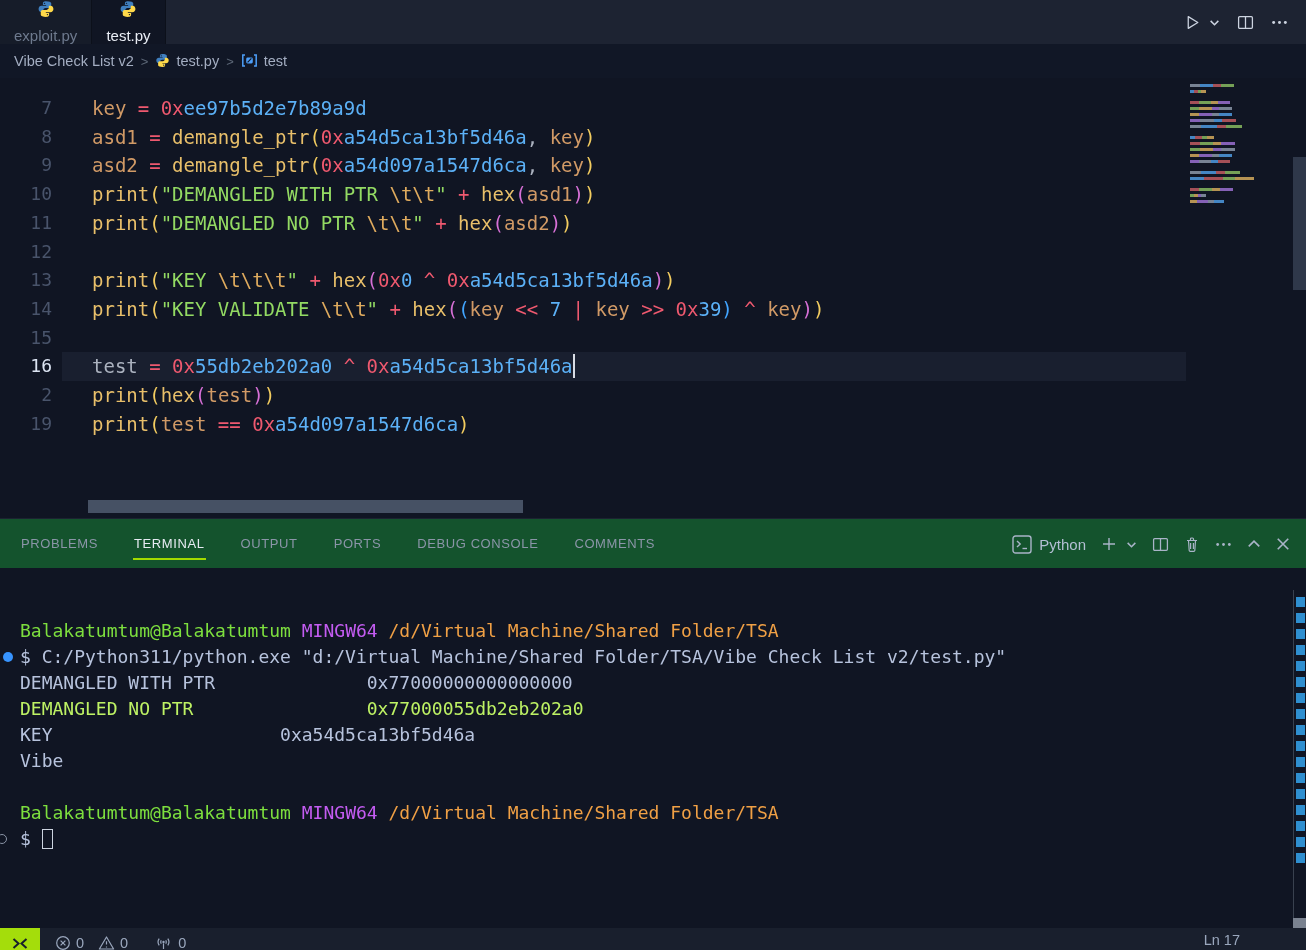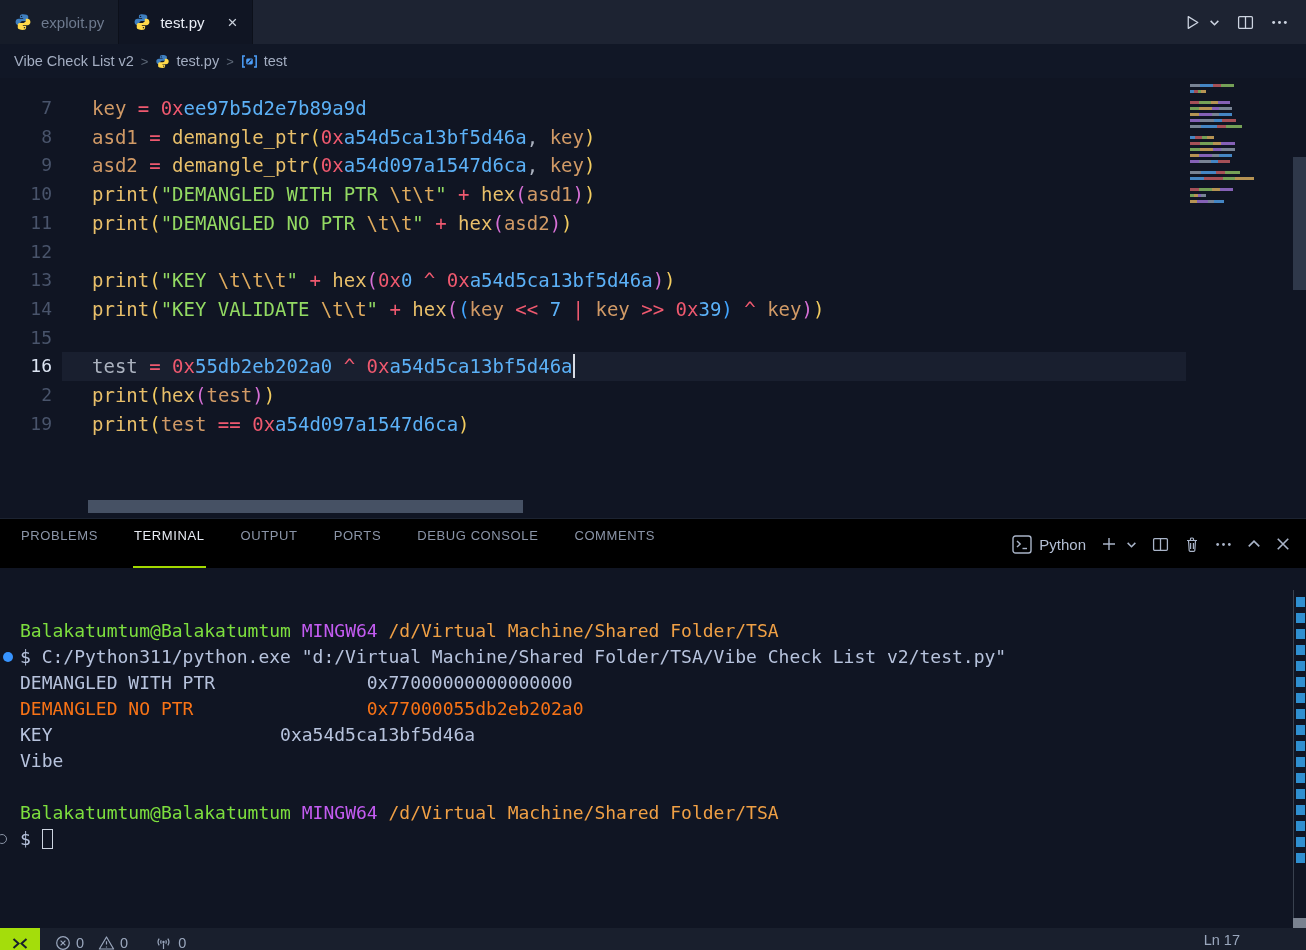--- a/index.html
+++ b/index.html
@@ -3,53 +3,53 @@
 <meta charset="utf-8">
 <style>
   * { margin:0; padding:0; box-sizing:border-box; }
   html,body { background:#000; }
   .window{ position:relative; width:1306px; height:950px; overflow:hidden;
     background:#101523; font-family:"Liberation Sans","DejaVu Sans",sans-serif; }
 
   
   .tabbar{ position:absolute; left:0; top:0; width:100%; height:44px; background:#1d2332; display:flex; }
   .tab{ display:flex; align-items:center; gap:9px; padding:0 14px; height:44px;
-        background:#161c29; border-right:1px solid #0c101a; cursor:pointer; }
+        background:#161c29; border-right:1px solid #0c101a; cursor:pointer;flex-direction:column; }
   .tab .tlabel{ font-size:15px; color:#6e7a8e; }
   .tab.active{ background:#101523; }
   .tab.active .tlabel{ color:#e9edf5; }
   .tab-close{ margin-left:14px; color:#cdd3de; font-size:17px; line-height:1; }
   .tab-fill{ flex:1; }
   .editor-actions{ display:flex; align-items:center; gap:17px; padding-right:18px; }
   .icon-btn{ display:flex; align-items:center; justify-content:center; color:#ccd3e0; cursor:pointer; }
 
   
   .breadcrumbs{ position:absolute; left:0; top:44px; width:100%; height:34px; background:#111726;
     display:flex; align-items:center; padding-left:14px; font-size:14.5px; color:#a4aec2; }
-  .crumb{ display:flex; align-items:flex-end; gap:6px; cursor:pointer; }
+  .crumb{ display:flex; align-items:flex-start; gap:6px; cursor:pointer; }
   .crumb-sep{ color:#5d6activeb78; color:#5d6878; margin:0 7px; font-size:13px; }
 
   
   .editor{ position:absolute; left:0; top:78px; width:1306px; height:440px; overflow:hidden; }
   .mono{ font-family:"DejaVu Sans Mono","Liberation Mono",monospace; }
   .gutter{ position:absolute; left:0; top:16px; width:52px; text-align:right;
     font-size:18px; line-height:28.72px; color:#49546b; }
   .gutter .ln.cur{ color:#dce4f2; }
   .code-lines{ position:absolute; left:92px; top:16px; font-size:19px; line-height:28.72px; white-space:pre; }
   .cur-line-bg{ position:absolute; left:62px; width:1124px; height:28.72px; background:rgba(190,210,255,0.055); }
   .cursor{ position:absolute; width:2px; height:24px; background:#d8dce4; }
   .minimap{ position:absolute; left:1190px; top:4px; width:72px; height:200px; }
   .mm-row{ position:absolute; height:3px; display:flex; }
   .mm-row span{ height:3px; display:inline-block; }
   .vscroll{ position:absolute; right:0; top:79px; width:13px; height:133px; background:rgba(120,138,165,.30); }
   .hscroll{ position:absolute; left:88px; top:422px; width:435px; height:13px; background:#465164; }
 
   
-  .panel-header{ position:absolute; left:0; top:518px; width:100%; height:50px; background:#000000;
-     border-top:1px solid #1c2331; display:flex; }
+  .panel-header{ position:absolute; left:0; top:518px; width:100%; height:50px; background:#14532d;
+     border-top:1px solid #1c2331; display:flex; align-items:center; }
   .panel-tabs{ display:flex; padding-left:20px; }
   .ptab{ margin-right:34px; font-size:13px; letter-spacing:.6px; color:#8b95a8; padding:9px 1px 7px;
      cursor:pointer; border-bottom:2px solid transparent; }
   .ptab.active{ color:#e7ebf3; border-bottom-color:#a3d900; }
   .panel-actions{ position:absolute; right:16px; top:0; height:50px; display:flex; align-items:center; gap:15px; color:#a9b4c8; }
   .term-badge{ display:flex; align-items:center; gap:7px; }
   .term-label{ font-size:15px; color:#b4bfd4; }
 
   
   .terminal{ position:absolute; left:0; top:568px; width:1306px; height:360px; background:#101523; cursor:text; }
@@ -338,21 +338,21 @@
       </span>
     </div>
   </div>
 
   <div class="terminal mono">
     <div id="termlines" style="padding-top:24px;">
         <div class="trow"></div>
         <div class="trow"><span style="color: rgb(125, 223, 62);">Balakatumtum@Balakatumtum</span><span style="color: rgb(183, 195, 221);"> </span><span style="color: rgb(196, 92, 242);">MINGW64</span><span style="color: rgb(183, 195, 221);"> </span><span style="color: rgb(240, 160, 69);">/d/Virtual Machine/Shared Folder/TSA</span></div>
         <div class="trow"><span class="t-dot"></span><span style="color: rgb(183, 195, 221);">$ C:/Python311/python.exe "d:/Virtual Machine/Shared Folder/TSA/Vibe Check List v2/test.py"</span></div>
         <div class="trow"><span style="color: rgb(183, 195, 221);">DEMANGLED WITH PTR              0x77000000000000000</span></div>
-        <div class="trow"><span style="color: #f97316;">DEMANGLED NO PTR                0x77000055db2eb202a0</span></div>
+        <div class="trow"><span style="color: #bef264;">DEMANGLED NO PTR                0x77000055db2eb202a0</span></div>
         <div class="trow"><span style="color: rgb(183, 195, 221);">KEY                     0xa54d5ca13bf5d46a</span></div>
         <div class="trow"><span style="color: rgb(183, 195, 221);">Vibe</span></div>
         <div class="trow"></div>
         <div class="trow"><span style="color: rgb(125, 223, 62);">Balakatumtum@Balakatumtum</span><span style="color: rgb(183, 195, 221);"> </span><span style="color: rgb(196, 92, 242);">MINGW64</span><span style="color: rgb(183, 195, 221);"> </span><span style="color: rgb(240, 160, 69);">/d/Virtual Machine/Shared Folder/TSA</span></div>
         <div class="trow"><span class="t-circle"></span><span style="color: rgb(183, 195, 221);">$ </span><span class="t-cursor"></span></div>
       </div>
     <div class="t-ruler" id="termruler">
         <div class="t-mark" style="top: 7px;"></div>
         <div class="t-mark" style="top: 23px;"></div>
         <div class="t-mark" style="top: 39px;"></div>

